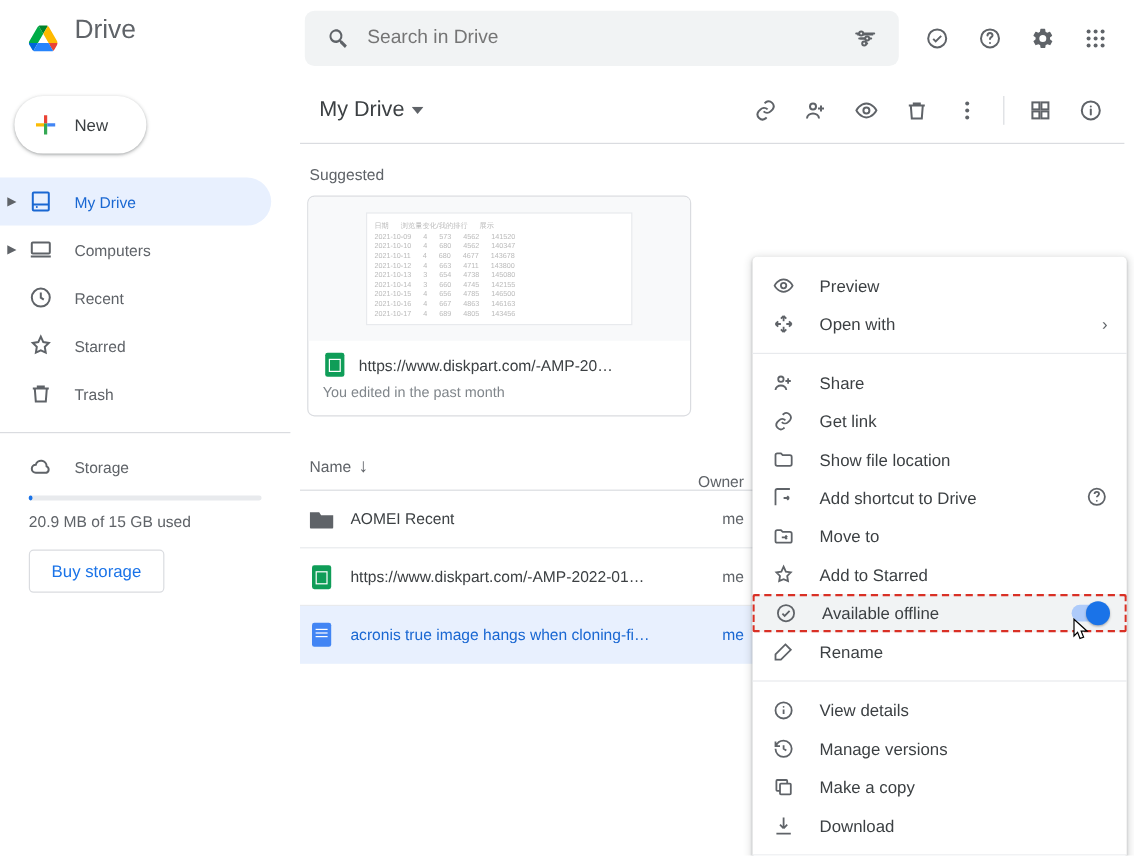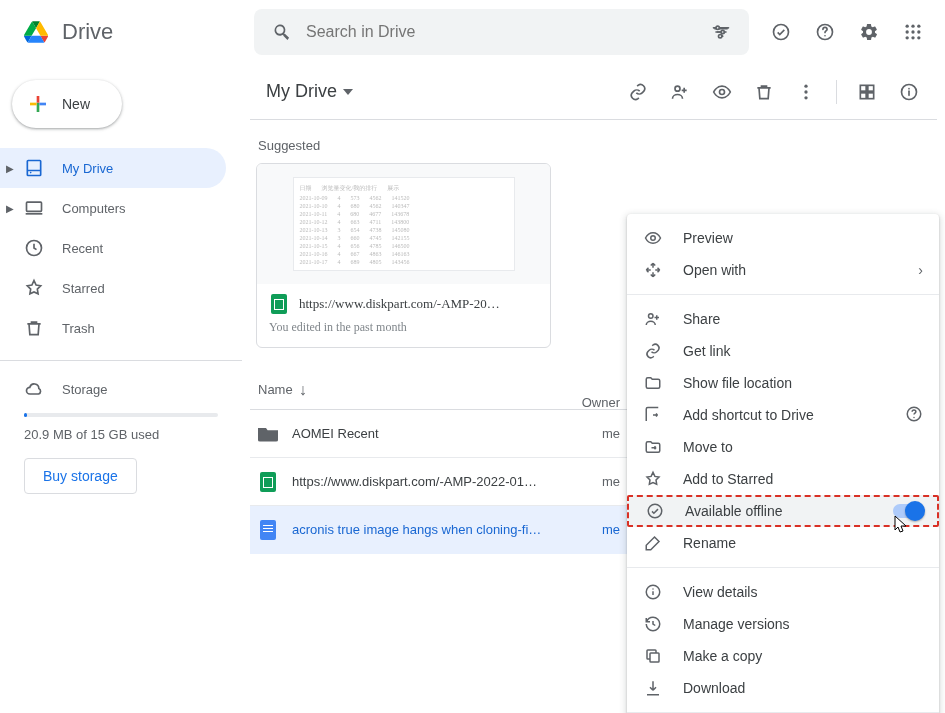--- a/index.html
+++ b/index.html
@@ -1,21 +1,21 @@
 <!DOCTYPE html>
 <html><head>
 <meta charset="utf-8">
 <style>
   * { box-sizing: border-box; }
   html, body { margin: 0; padding: 0; font-family: Arial, 'Helvetica Neue', sans-serif; background:#fff; color:#3c4043; }
   body { width:945px; height:713px; overflow:hidden; }
 
   
   .header { display:flex; align-items:center; height:64px; padding:0 12px 0 16px; }
-  .logo-wrap { display:flex; align-items:center; width:238px; }
+  .logo-wrap { display:flex; width:238px; }
   .drive-logo { width:40px; height:40px; display:flex; align-items:center; justify-content:center; }
   .product-name { font-size:22px; color:#5f6368; margin-left:6px; }
   .search-bar { flex:1; display:flex; align-items:center; height:46px; background:#f1f3f4; border-radius:8px; padding:0 8px; max-width:498px;}
   .search-btn, .opts-btn { width:40px; height:40px; border:none; background:none; display:flex; align-items:center; justify-content:center; border-radius:50%; cursor:pointer; color:#5f6368;}
   .search-input { flex:1; border:none; outline:none; background:transparent; font-size:16px; color:#5f6368; padding-left:4px;}
   .header-actions { display:flex; align-items:center; gap:4px; margin-left:auto; padding-left:12px;}
   .icon-btn { width:40px; height:40px; border:none; background:none; display:flex; align-items:center; justify-content:center; border-radius:50%; cursor:pointer; color:#5f6368; }
 
   
   .body { display:flex; height:649px;}
@@ -39,21 +39,21 @@
   
   .main { flex:1; position:relative; padding:0 8px 0 8px;}
   .toolbar { display:flex; align-items:center; height:56px; border-bottom:1px solid #dadce0; padding:0 8px 0 8px;}
   .crumb { display:flex; align-items:center; font-size:18px; color:#3c4043; cursor:pointer; padding:4px 8px; border-radius:4px;}
   .crumb-caret { margin-left:6px; display:flex;}
   .tool-spacer { flex:1;}
   .tool-group { display:flex; align-items:center; gap:2px;}
   .tool-sep { width:1px; height:24px; background:#dadce0; margin:0 10px;}
 
   .section-title { font-size:13px; font-weight:500; color:#5f6368; padding:18px 8px 10px 8px;}
-  .suggested-card { width:295px; border:1px solid #dadce0; border-radius:6px; margin:0 0 0 6px; overflow:hidden; cursor:pointer;font-family:Liberation Serif, serif;}
+  .suggested-card { width:320px; border:1px solid #dadce0; border-radius:6px; margin:0 0 0 6px; overflow:hidden; cursor:pointer;}
   .card-thumb { height:120px; background:#f8f9fa; display:flex; align-items:center; justify-content:center; padding:14px;}
   .thumb-inner { width:220px; height:92px; background:#fff; box-shadow:0 0 0 1px #e8eaed; display:flex; flex-direction:column; font-size:6px; color:#bbb; padding:6px; gap:2px;}
   .thumb-row { display:flex; gap:10px;}
   .card-meta { padding:10px 12px 12px 12px;}
   .card-title { display:flex; align-items:center; gap:10px; font-size:13px; color:#3c4043; font-weight:500; }
   .card-title .file-icon{flex-shrink:0;}
   .card-title-text { white-space:nowrap; overflow:hidden; text-overflow:ellipsis;}
   .card-sub { font-size:12px; color:#80868b; margin-top:6px;}
 
   .table-head { display:flex; align-items:center; height:40px; border-bottom:1px solid #dadce0; margin-top:22px; padding:0 8px; font-size:13px; font-weight:500; color:#5f6368;}

